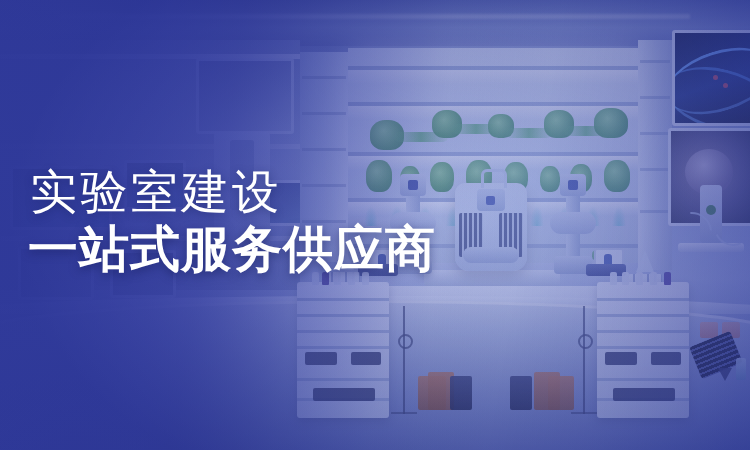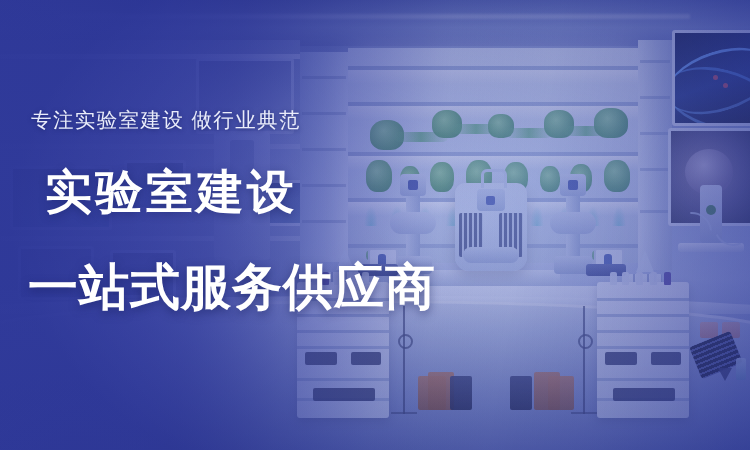--- a/index.html
+++ b/index.html
@@ -177,25 +177,25 @@
   .vig{position:absolute;inset:0;
     background:radial-gradient(ellipse 78% 86% at 62% 48%,rgba(255,255,255,.12),rgba(30,40,120,.34) 78%);}
   .blueglow{position:absolute;left:300px;top:0;width:450px;height:450px;
     background:radial-gradient(ellipse 55% 60% at 50% 42%,rgba(150,190,255,.20),rgba(150,190,255,0) 70%);}
 
   
   .content{position:absolute;left:0;top:0;width:420px;height:450px;}
   .subtitle{position:absolute;left:31px;top:106px;font-size:20.5px;letter-spacing:1.4px;
     color:#e9ecfa;font-weight:400;text-shadow:0 1px 4px rgba(20,28,90,.55);white-space:nowrap;}
   .h1{position:absolute;left:30px;top:168px;font-size:47px;line-height:1;
-    letter-spacing:3.5px;color:#ffffff;font-weight:700;white-space:nowrap;
-    text-shadow:0 2px 8px rgba(20,28,90,.45);margin-left:15px;}
+    letter-spacing:3.5px;color:#ffffff;font-weight:400;white-space:nowrap;
+    text-shadow:0 2px 8px rgba(20,28,90,.45);}
   .h2{position:absolute;left:28px;top:224px;font-size:50px;line-height:1;
     letter-spacing:1px;color:#ffffff;font-weight:700;white-space:nowrap;
-    text-shadow:0 3px 10px rgba(20,28,90,.55);margin-top:38px;}
+    text-shadow:0 3px 10px rgba(20,28,90,.55);}
   .badge{position:absolute;left:32px;top:290px;height:35px;padding:0 19px;
     display:flex;align-items:center;border-radius:6px;
     background:linear-gradient(180deg,#f8672a,#ef4f14);
     box-shadow:0 3px 10px rgba(120,40,10,.35);}
   .badge span{font-size:17px;letter-spacing:1.1px;color:#fff;font-weight:500;white-space:nowrap;}
 </style>
 </head>
 <body>
 
 <div class="banner">
@@ -378,18 +378,17 @@
     <div class="vial"></div>
 
   </div>
 
   <div class="layer blueglow"></div>
   <div class="layer tint"></div>
   <div class="layer tint2"></div>
   <div class="layer vig"></div>
 
   <div class="content">
-    <div class="subtitle">专注实验室建设 做行业典范</div>
     <div class="h1">实验室建设</div>
     <div class="h2">一站式服务供应商</div>
   </div>
 
 </div>
 
 </body></html>

